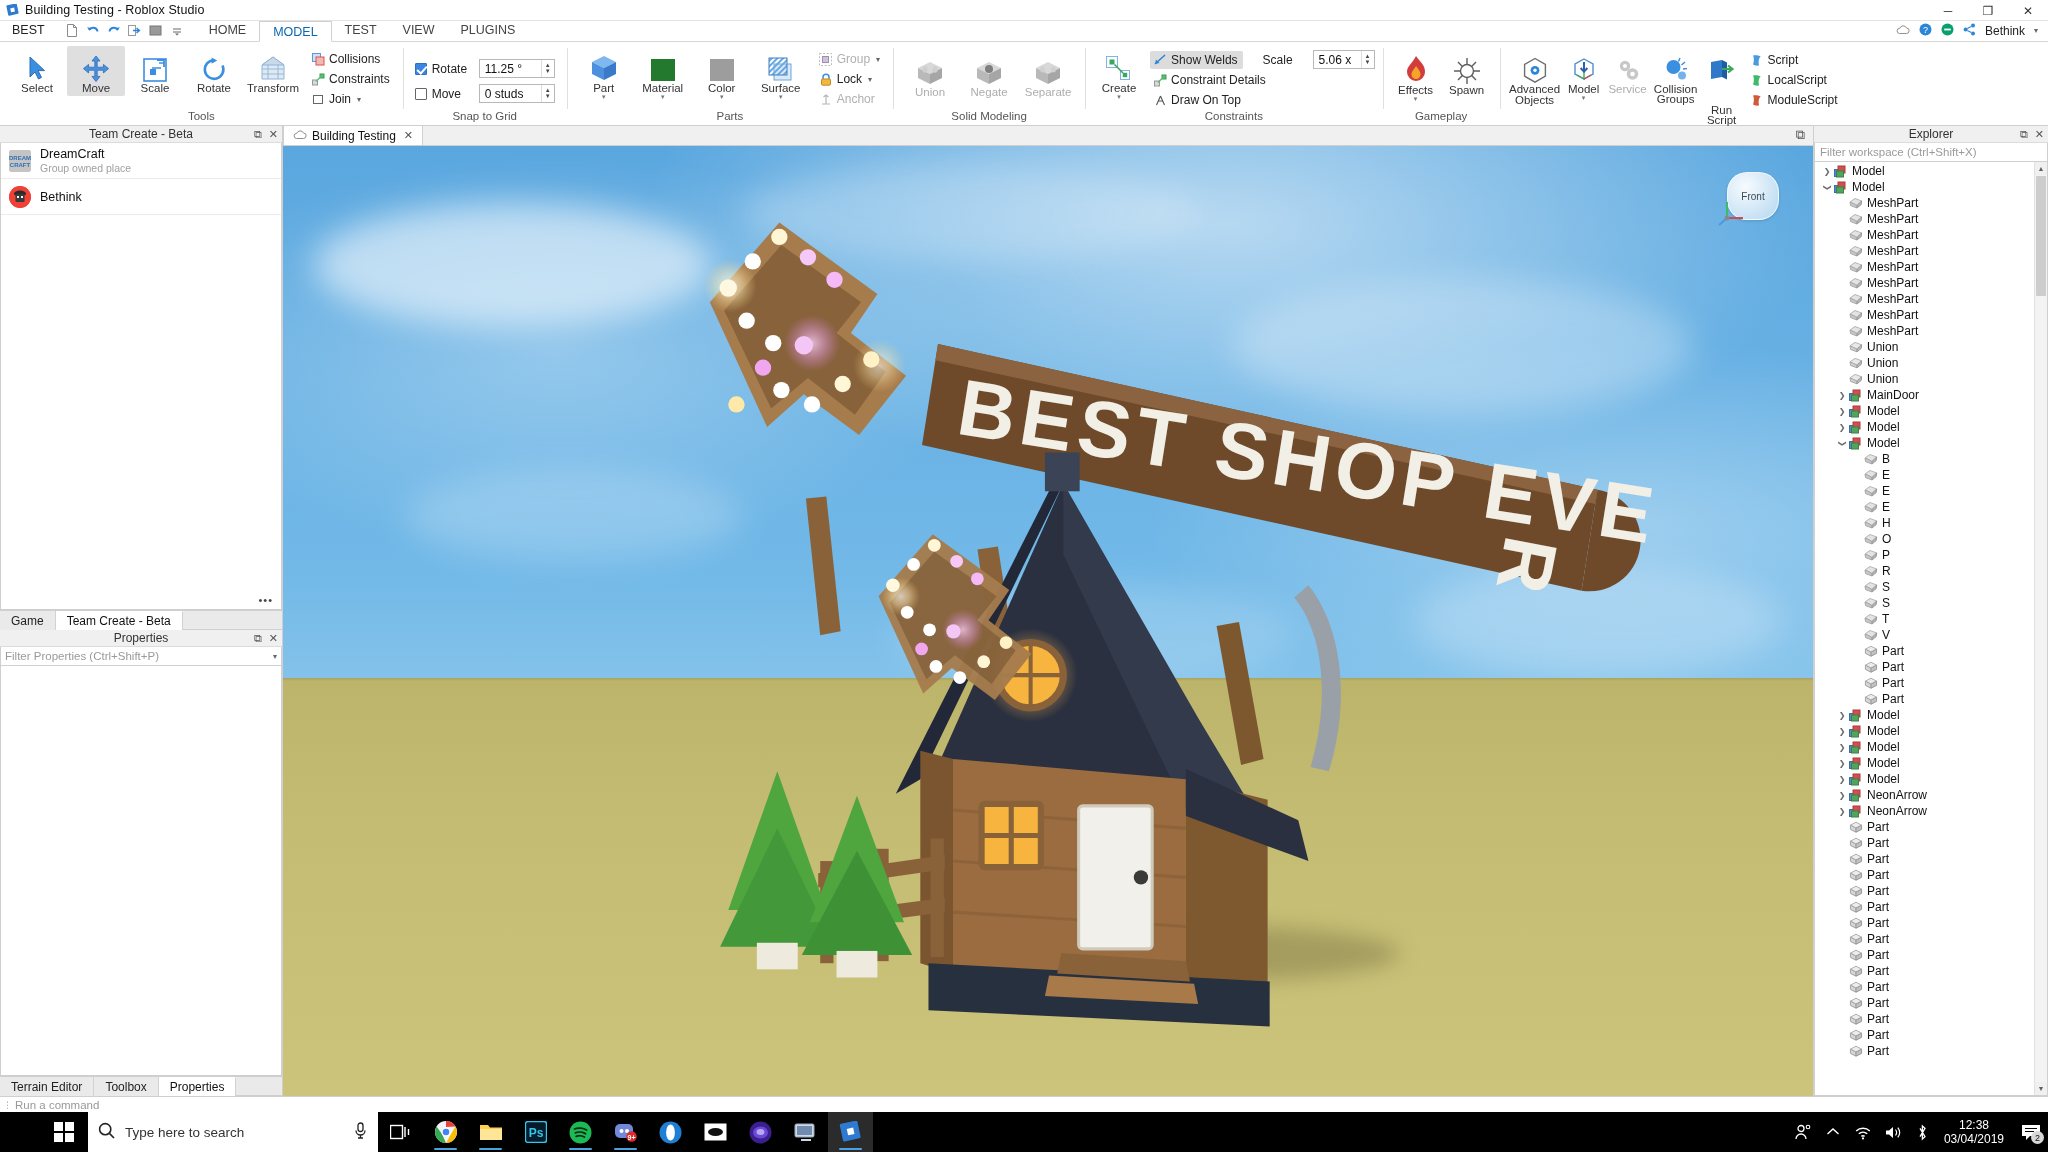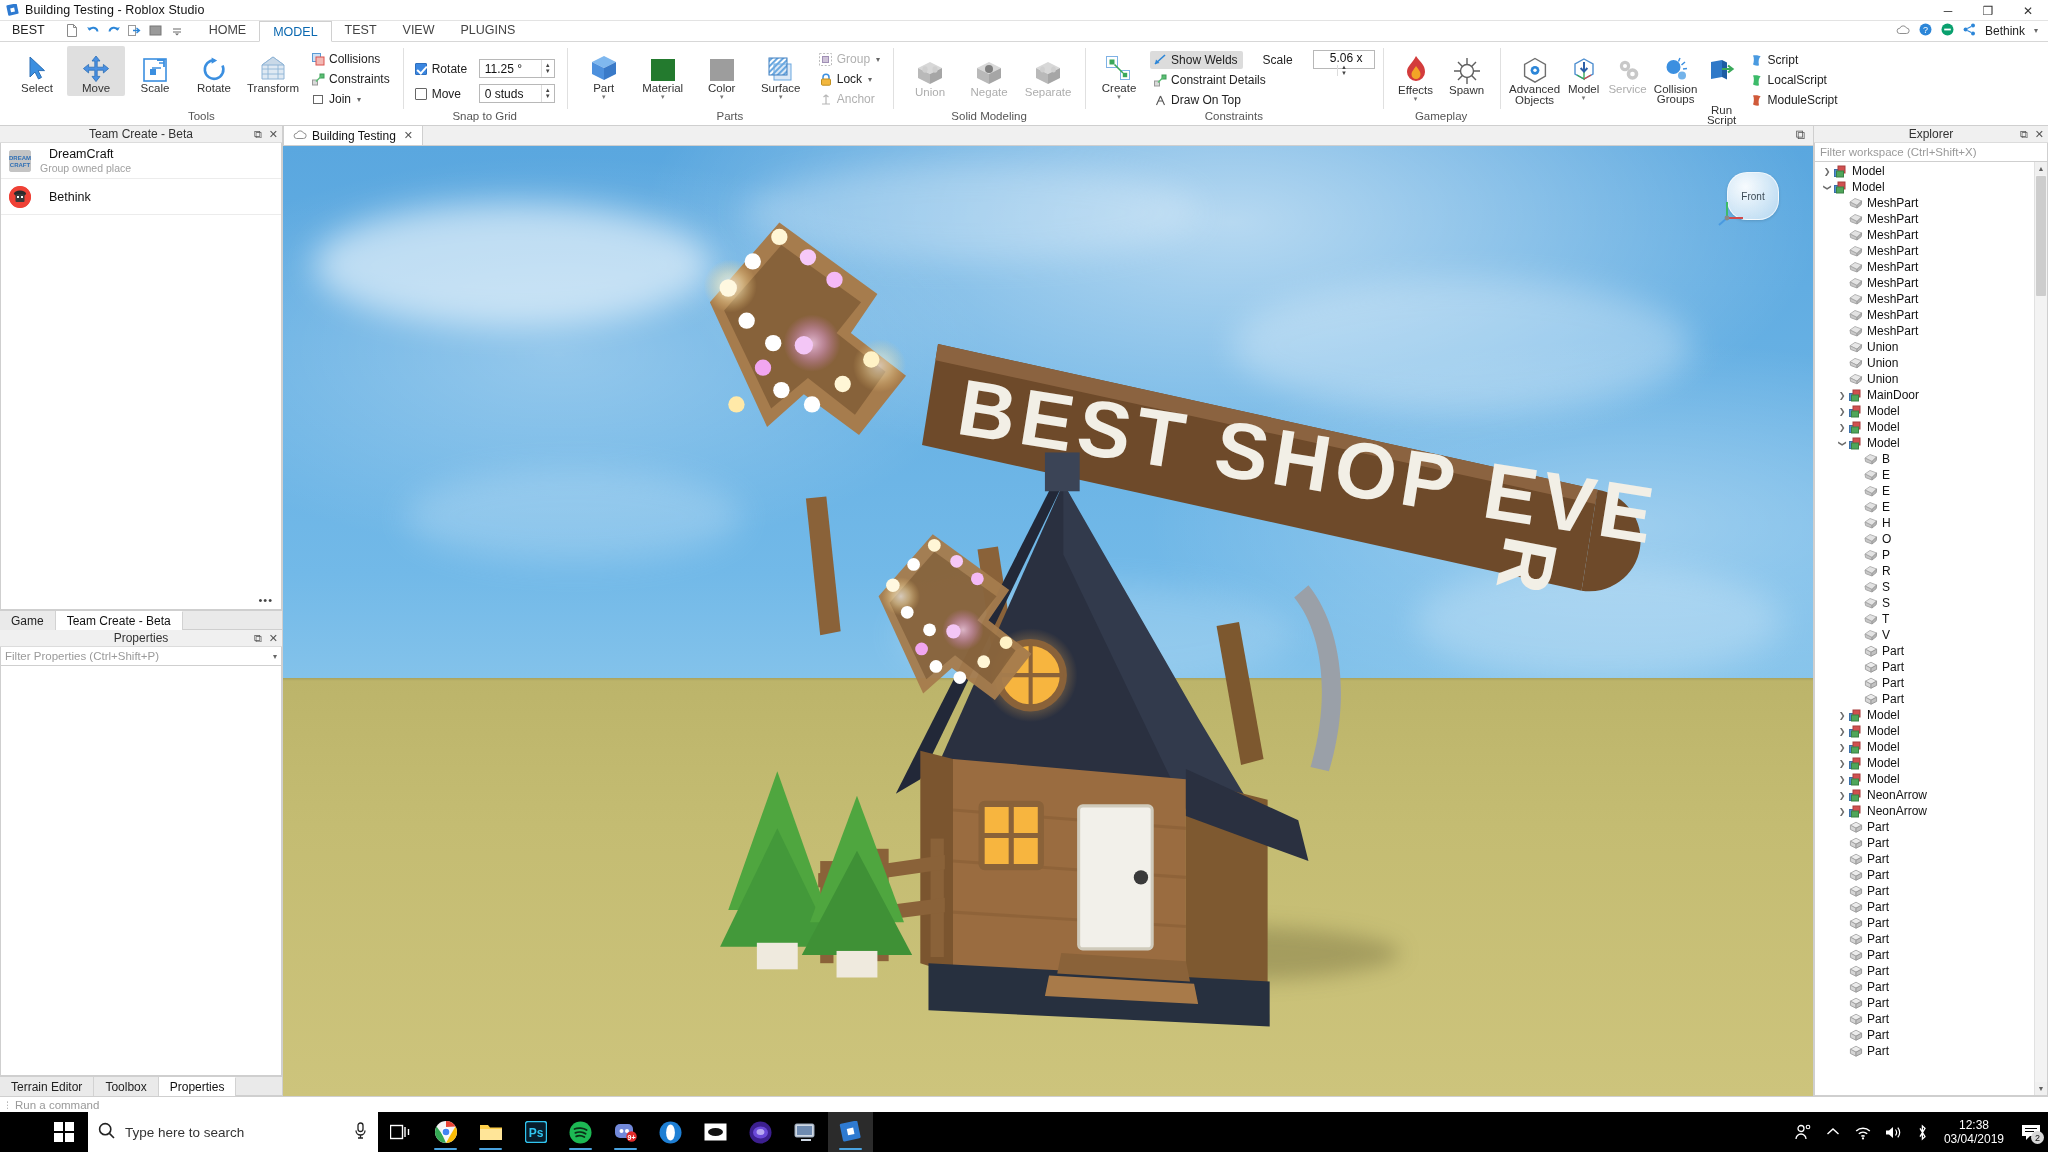--- a/index.html
+++ b/index.html
@@ -76,21 +76,21 @@
                position:relative; font-size:12px; color:#333; border-bottom:1px solid #dcdcdc; }
   .panel-hdr .tools { position:absolute; right:4px; display:flex; gap:7px; align-items:center; color:#555; }
   .panel-hdr .tools span { font-size:11px; line-height:11px; }
 
   .tc-list { background:#fff; border:1px solid #cfcfcf; border-top:none; flex:1; overflow:hidden; position:relative; }
   .tc-row { display:flex; align-items:center; height:36px; padding:0 8px; gap:9px; border-bottom:1px solid #ececec; }
   .tc-av { width:22px; height:22px; border-radius:3px; flex:0 0 22px; overflow:hidden; position:relative; }
   .tc-av.sq { background:#c9c9c9; }
   .tc-av.rnd { border-radius:50%; background:#ef4136; }
   .tc-txt { display:flex; flex-direction:column; justify-content:center; line-height:12px; }
-  .tc-name { font-size:12.5px; color:#111;margin-left:9px; }
+  .tc-name { font-size:12.5px; color:#111; }
   .tc-sub { font-size:10.5px; color:#a0a0a0; margin-top:2px; }
   .tc-dots { position:absolute; right:8px; bottom:3px; color:#444; letter-spacing:1px; font-size:11px; }
 
   .tabstrip { height:20px; background:#f0f0f0; display:flex; align-items:stretch; border-top:1px solid #cfcfcf; }
   .ttab { padding:0 11px; font-size:12px; color:#222; display:flex; align-items:center;
           border-right:1px solid #d2d2d2; background:#eaeaea; }
   .ttab.active { background:#fff; border-top:1px solid #fff; color:#111; }
   .tabfill { flex:1; background:#eaeaea; border-bottom:1px solid #cfcfcf; }
 
   .props { display:flex; flex-direction:column; flex:1; min-height:0; }
@@ -523,21 +523,21 @@
             <div class="smallbtn sel">
               <span class="sic">
                 <svg width="13" height="13" viewBox="0 0 13 13">
                     <path d="M1 11 L11 2" stroke="#2c86d8" stroke-width="1.6"></path>
                     <path d="M1 11 L5.5 10 L2 6.5 Z" fill="#2c86d8"></path>
                   </svg>
               </span>
               <span class="slb">Show Welds</span>
             </div>
             <span style="font-size:12px;color:#222;">Scale</span>
-            <span class="spin" style="width:62px;flex-direction:column;">
+            <span class="spin" style="width:62px;">
               <span class="val">5.06 x</span>
               <span class="arrows">
                   <span>▲</span>
                   <span>▼</span>
                 </span>
             </span>
           </div>
           <div class="smallbtn">
             <span class="sic">
               <svg width="13" height="13" viewBox="0 0 13 13">

